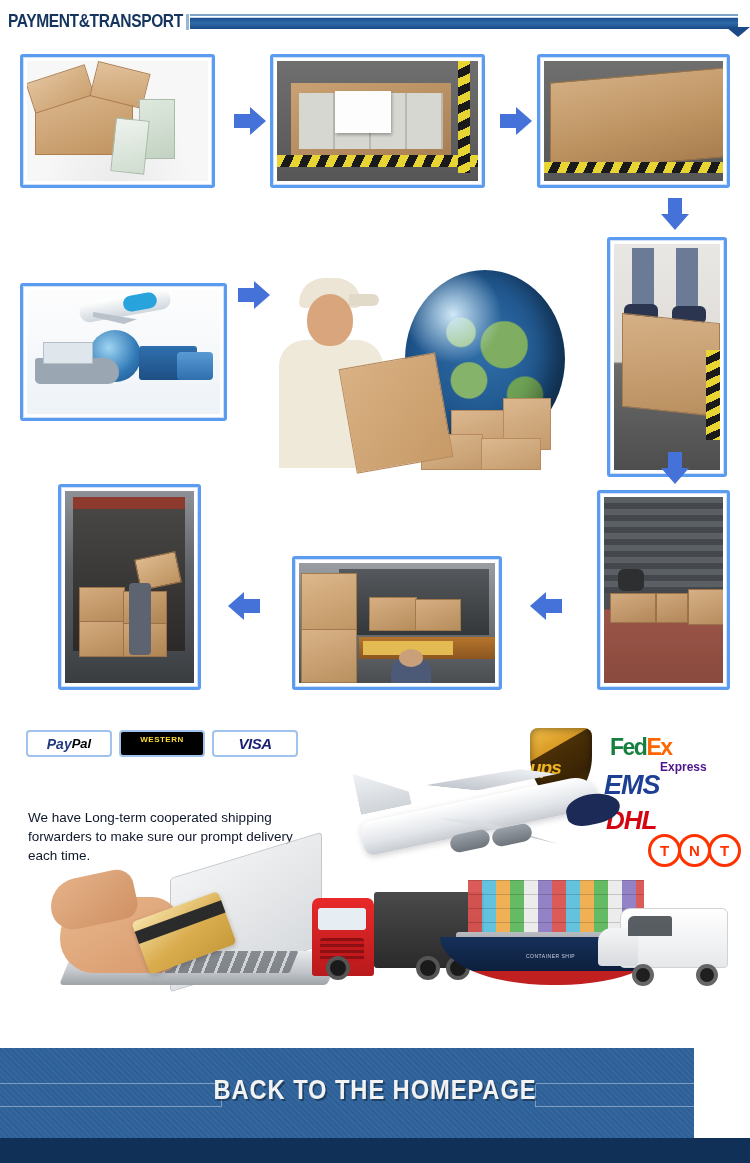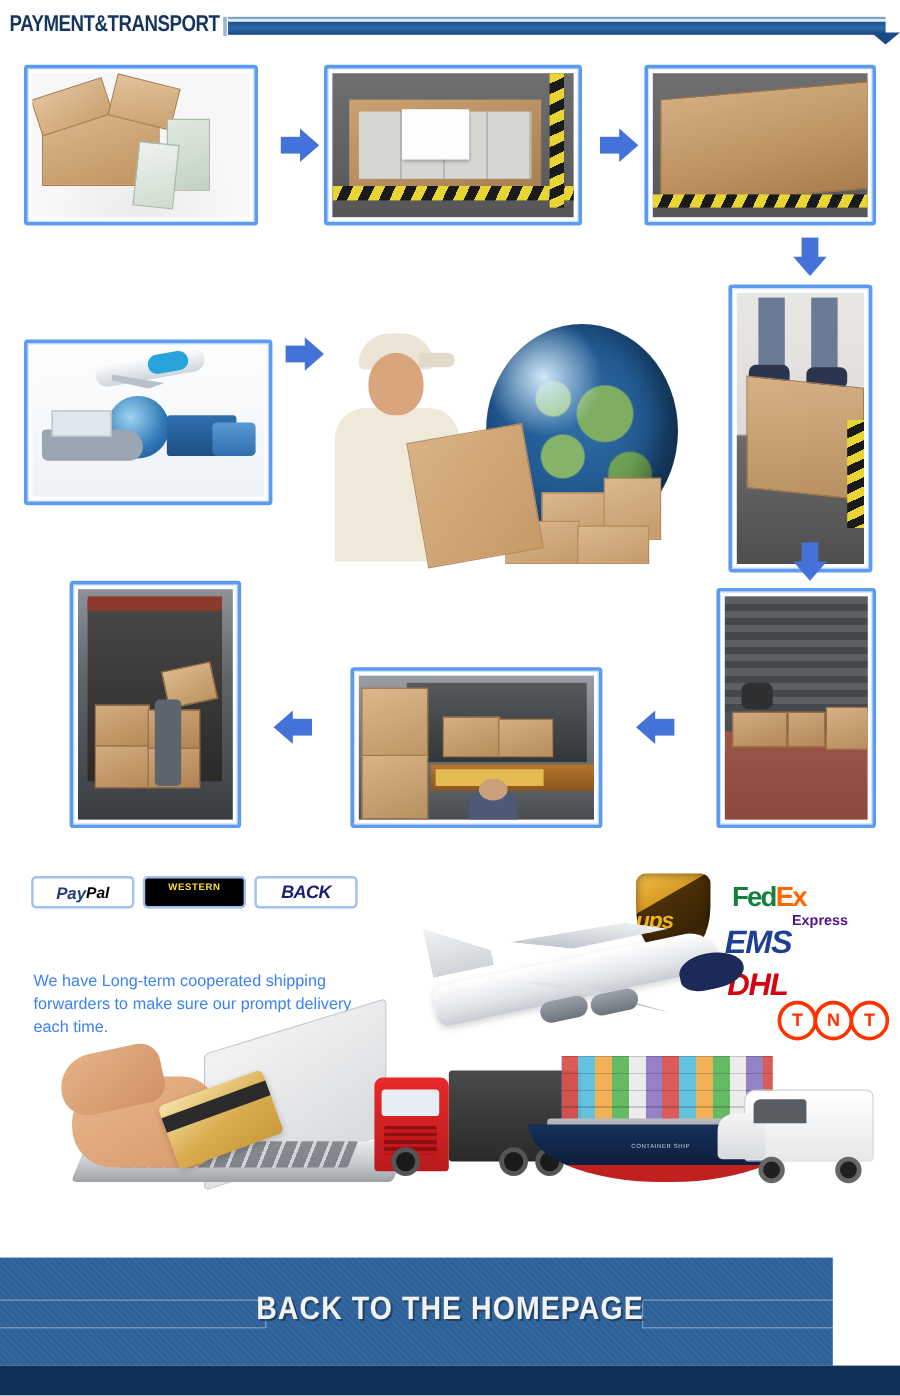--- a/index.html
+++ b/index.html
@@ -102,21 +102,21 @@
   .mc-yel{background:#f79e1b;margin-left:-7px;}
   .pay-hsbc{background:#fff;border:2px solid #9fc3ec;}
   .hsbc-t{color:#111;font-family:"Liberation Serif",serif;font-size:12px;}
   .hsbc-h{width:19px;height:14px;margin-left:4px;background:#db0011;
       clip-path:polygon(0 50%,22% 0,78% 0,100% 50%,78% 100%,22% 100%);
       position:relative;}
   .hsbc-h:after{content:"";position:absolute;left:3px;top:0;width:13px;height:14px;
       background:#fff;clip-path:polygon(0 0,50% 50%,0 100%,20% 100%,70% 50%,20% 0);}
 
   .pay-note{position:absolute;left:28px;top:808px;width:275px;
-      font-size:13.5px;line-height:19px;color:#3b82f6;}
+      font-size:13.5px;line-height:19px;color:#0f172a;}
 
   
   .ups{position:absolute;left:530px;top:728px;width:62px;height:68px;}
   .ups-shield{width:62px;height:68px;border-radius:8px 8px 40% 40%/8px 8px 60% 60%;
       background:linear-gradient(150deg,#f3c14a 0%,#d89b26 32%,#4b3007 33%,
                  #3a2405 70%,#6b4a12 100%);
       display:flex;align-items:flex-end;justify-content:flex-start;
       box-shadow:inset 0 0 8px rgba(0,0,0,.5);}
   .ups-t{color:#f0b323;font-weight:bold;font-size:19px;font-style:italic;
       margin-bottom:17px;letter-spacing:-1px;}
@@ -391,21 +391,21 @@
   <div class="pay-row">
     <div class="pay pay-paypal">
       <span class="pp1">Pay</span>
         <span class="pp2">Pal</span>
     </div>
     <div class="pay pay-wu">
       <span class="wu-t">WESTERN</span>
       <span class="wu-t">SHIP</span>
     </div>
     <div class="pay pay-visa">
-      <span class="visa-t">BACK</span>
+      <span class="visa-t">VISA</span>
     </div>
   </div>
 </div>
 
 <div class="pay-note">We have Long-term cooperated shipping forwarders to make sure our prompt delivery each time.</div>
 
 <div class="ups">
   <div class="ups-shield">
     <span class="ups-t">ups</span>
   </div>

